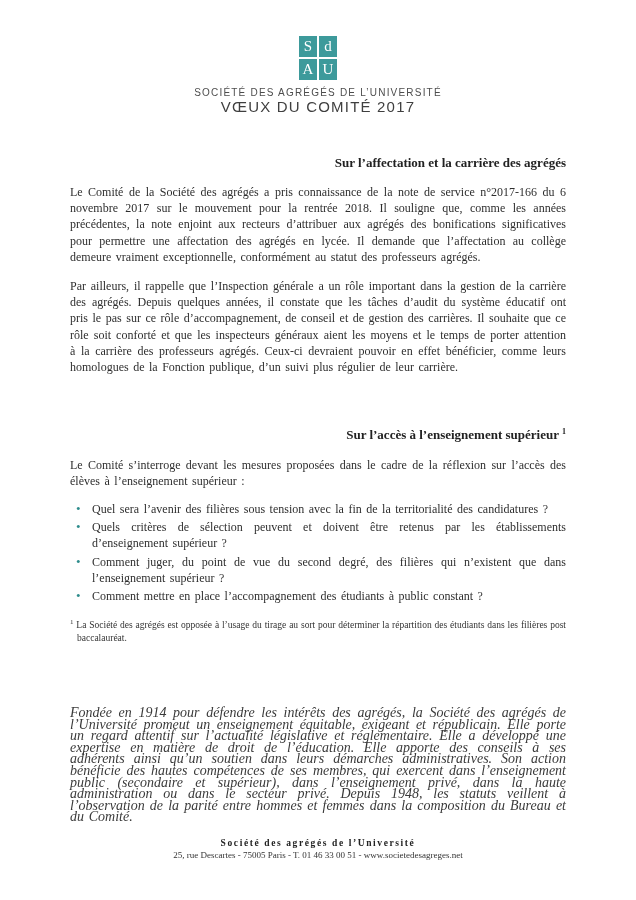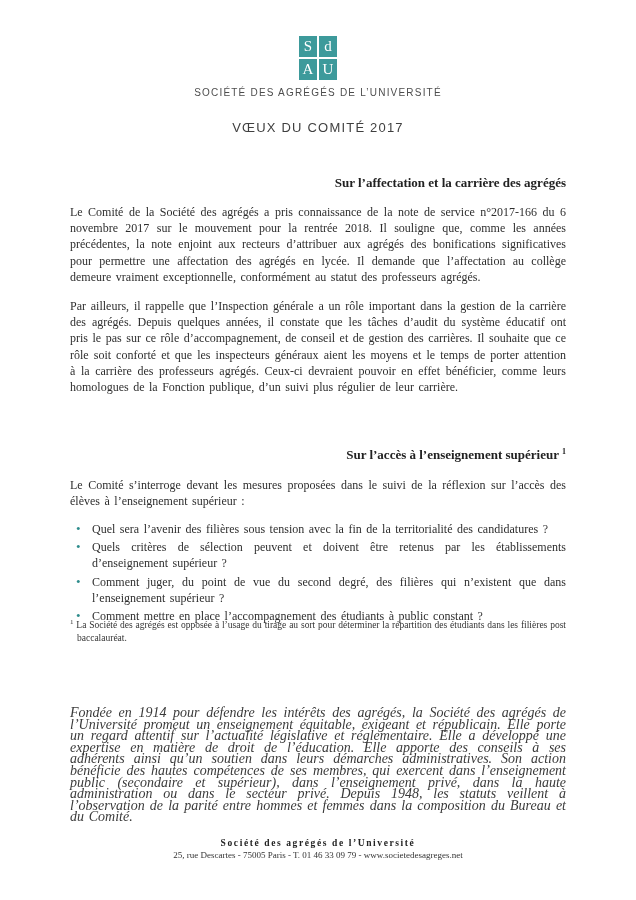--- a/index.html
+++ b/index.html
@@ -35,23 +35,22 @@
     display:flex; align-items:center; justify-content:center;
   }
   .org-name {
     margin-top:7px;
     font-family:"Liberation Sans", sans-serif;
     font-size:10px;
     letter-spacing:1.2px;
     color:#4d4d4d;
   }
   .doc-title {
-    margin-top:22px;
     font-family:"Liberation Sans", sans-serif;
-    font-size:13px;
+    font-size:15px;
     letter-spacing:1.2px;
     color:#3f3f3f;
   }
 
   
   .section-heading {
     margin-top:40px;
     text-align:right;
     font-weight:bold;
     font-size:13px;
@@ -146,21 +145,21 @@
       <div class="section-heading">Sur l’affectation et la carrière des agrégés</div>
       <p class="para">Le Comité de la Société des agrégés a pris connaissance de la note de service n°2017-166 du 6 novembre 2017 sur le mouvement pour la rentrée 2018. Il souligne que, comme les années précédentes, la note enjoint aux recteurs d’attribuer aux agrégés des bonifications significatives pour permettre une affectation des agrégés en lycée. Il demande que l’affectation au collège demeure vraiment exceptionnelle, conformément au statut des professeurs agrégés.</p>
       <p class="para">Par ailleurs, il rappelle que l’Inspection générale a un rôle important dans la gestion de la carrière des agrégés. Depuis quelques années, il constate que les tâches d’audit du système éducatif ont pris le pas sur ce rôle d’accompagnement, de conseil et de gestion des carrières. Il souhaite que ce rôle soit conforté et que les inspecteurs généraux aient les moyens et le temps de porter attention à la carrière des professeurs agrégés. Ceux-ci devraient pouvoir en effet bénéficier, comme leurs homologues de la Fonction publique, d’un suivi plus régulier de leur carrière.</p>
     </div>
 
     <div class="section section-2">
       <div class="section-heading">
         <span>Sur l’accès à l’enseignement supérieur</span>
         <sup>1</sup>
       </div>
-      <p class="para">Le Comité s’interroge devant les mesures proposées dans le suivi de la réflexion sur l’accès des élèves à l’enseignement supérieur :</p>
+      <p class="para">Le Comité s’interroge devant les mesures proposées dans le cadre de la réflexion sur l’accès des élèves à l’enseignement supérieur :</p>
       <ul class="bullets">
         <li>
           <span class="bullet-marker">•</span>
           <span>Quel sera l’avenir des filières sous tension avec la fin de la territorialité des candidatures ?</span>
         </li>
         <li>
           <span class="bullet-marker">•</span>
           <span>Quels critères de sélection peuvent et doivent être retenus par les établissements d’enseignement supérieur ?</span>
         </li>
         <li>
@@ -177,15 +176,15 @@
   </div>
 
   <div class="footnote">
     <sup>1</sup><span> La Société des agrégés est opposée à l’usage du tirage au sort pour déterminer la répartition des étudiants dans les filières post baccalauréat.</span>
   </div>
 
   <p class="about-para">Fondée en 1914 pour défendre les intérêts des agrégés, la Société des agrégés de l’Université promeut un enseignement équitable, exigeant et républicain. Elle porte un regard attentif sur l’actualité législative et réglementaire. Elle a développé une expertise en matière de droit de l’éducation. Elle apporte des conseils à ses adhérents ainsi qu’un soutien dans leurs démarches administratives. Son action bénéficie des hautes compétences de ses membres, qui exercent dans l’enseignement public (secondaire et supérieur), dans l’enseignement privé, dans la haute administration ou dans le secteur privé. Depuis 1948, les statuts veillent à l’observation de la parité entre hommes et femmes dans la composition du Bureau et du Comité.</p>
 
   <div class="page-footer">
     <div class="footer-org">Société des agrégés de l’Université</div>
-    <div class="footer-address">25, rue Descartes - 75005 Paris - T. 01 46 33 09 79 - www.societedesagreges.net</div>
+    <div class="footer-address">25, rue Descartes - 75005 Paris - T. 01 46 33 00 51 - www.societedesagreges.net</div>
   </div>
 </div>
 
 </body></html>

